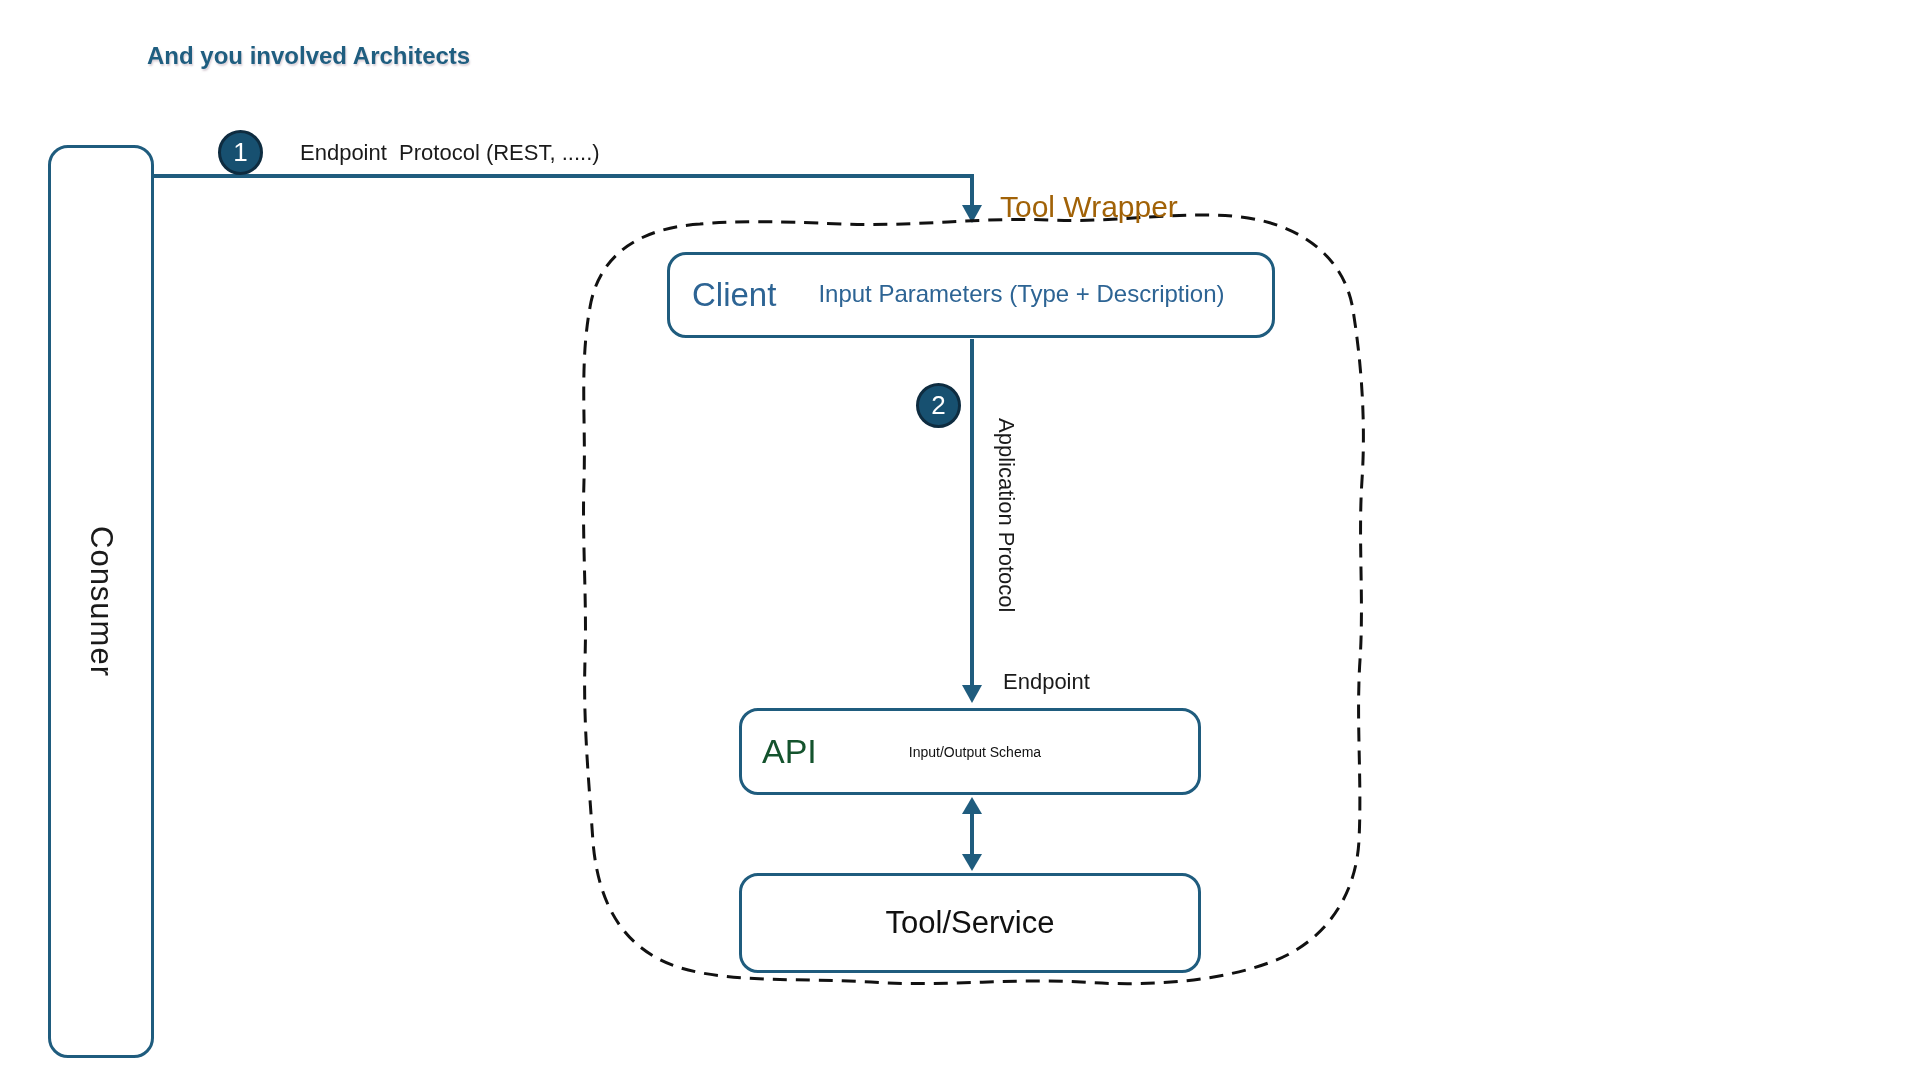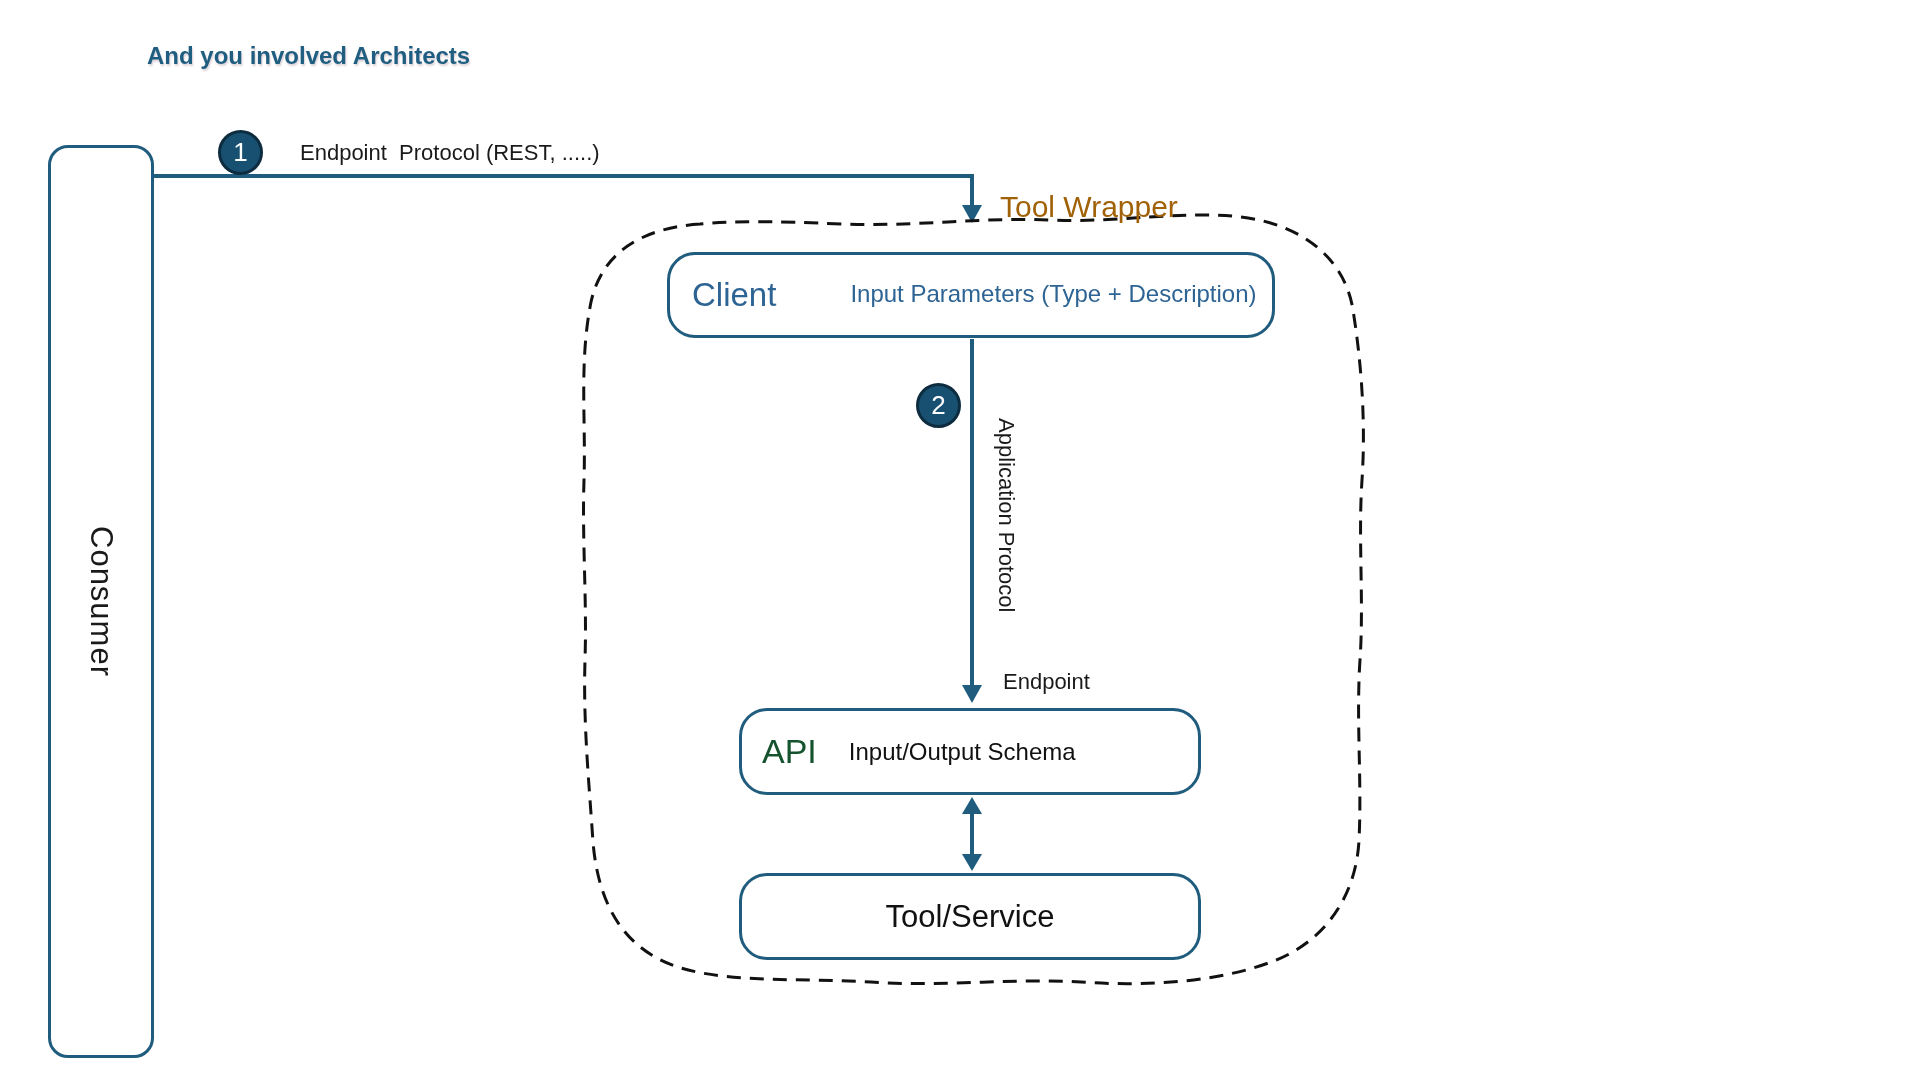--- a/index.html
+++ b/index.html
@@ -38,32 +38,32 @@
   .step1-label{
     left:300px;top:140px;font-size:22px;color:#1a1a1a;white-space:pre;
   }
 
   .tool-wrapper-label{
     left:1000px;top:178px;font-size:30px;color:#a16207;margin-top:12px;
   }
 
   
   .node{
-    border:3.5px solid #1f5c7e;border-radius:28px;background:#fff;
-    box-sizing:border-box;display:flex;align-items:center;gap:32px;
+    border:3.5px solid #1f5c7e;border-radius:19px;background:#fff;
+    box-sizing:border-box;display:flex;align-items:center;
   }
   .client-box{left:667px;top:252px;width:608px;height:86px;padding-left:22px;}
   .client-title{font-size:33px;color:#2d6494;}
   .client-subtitle{font-size:24px;color:#2d6494;margin-left:42px;padding-bottom:2px;}
 
   .api-box{left:739px;top:708px;width:462px;height:87px;padding-left:20px;}
   .api-title{font-size:34px;color:#14532d;}
-  .api-subtitle{font-size:24px;color:#111111;}
+  .api-subtitle{font-size:14px;color:#111111;margin-left:92px;}
 
-  .tool-box{left:739px;top:873px;width:462px;height:87px;justify-content:center;}
+  .tool-box{left:739px;top:873px;width:462px;height:100px;justify-content:center;}
   .tool-title{font-size:31px;color:#111111;}
 
   .app-protocol-label{
     left:993px;top:418px;font-size:22px;color:#1a1a1a;
   }
   .endpoint-label{
     left:1003px;top:669px;font-size:22px;color:#1a1a1a;text-align:right;
   }
 
   svg.overlay{position:absolute;left:0;top:0;width:1920px;height:1080px;pointer-events:none;}

